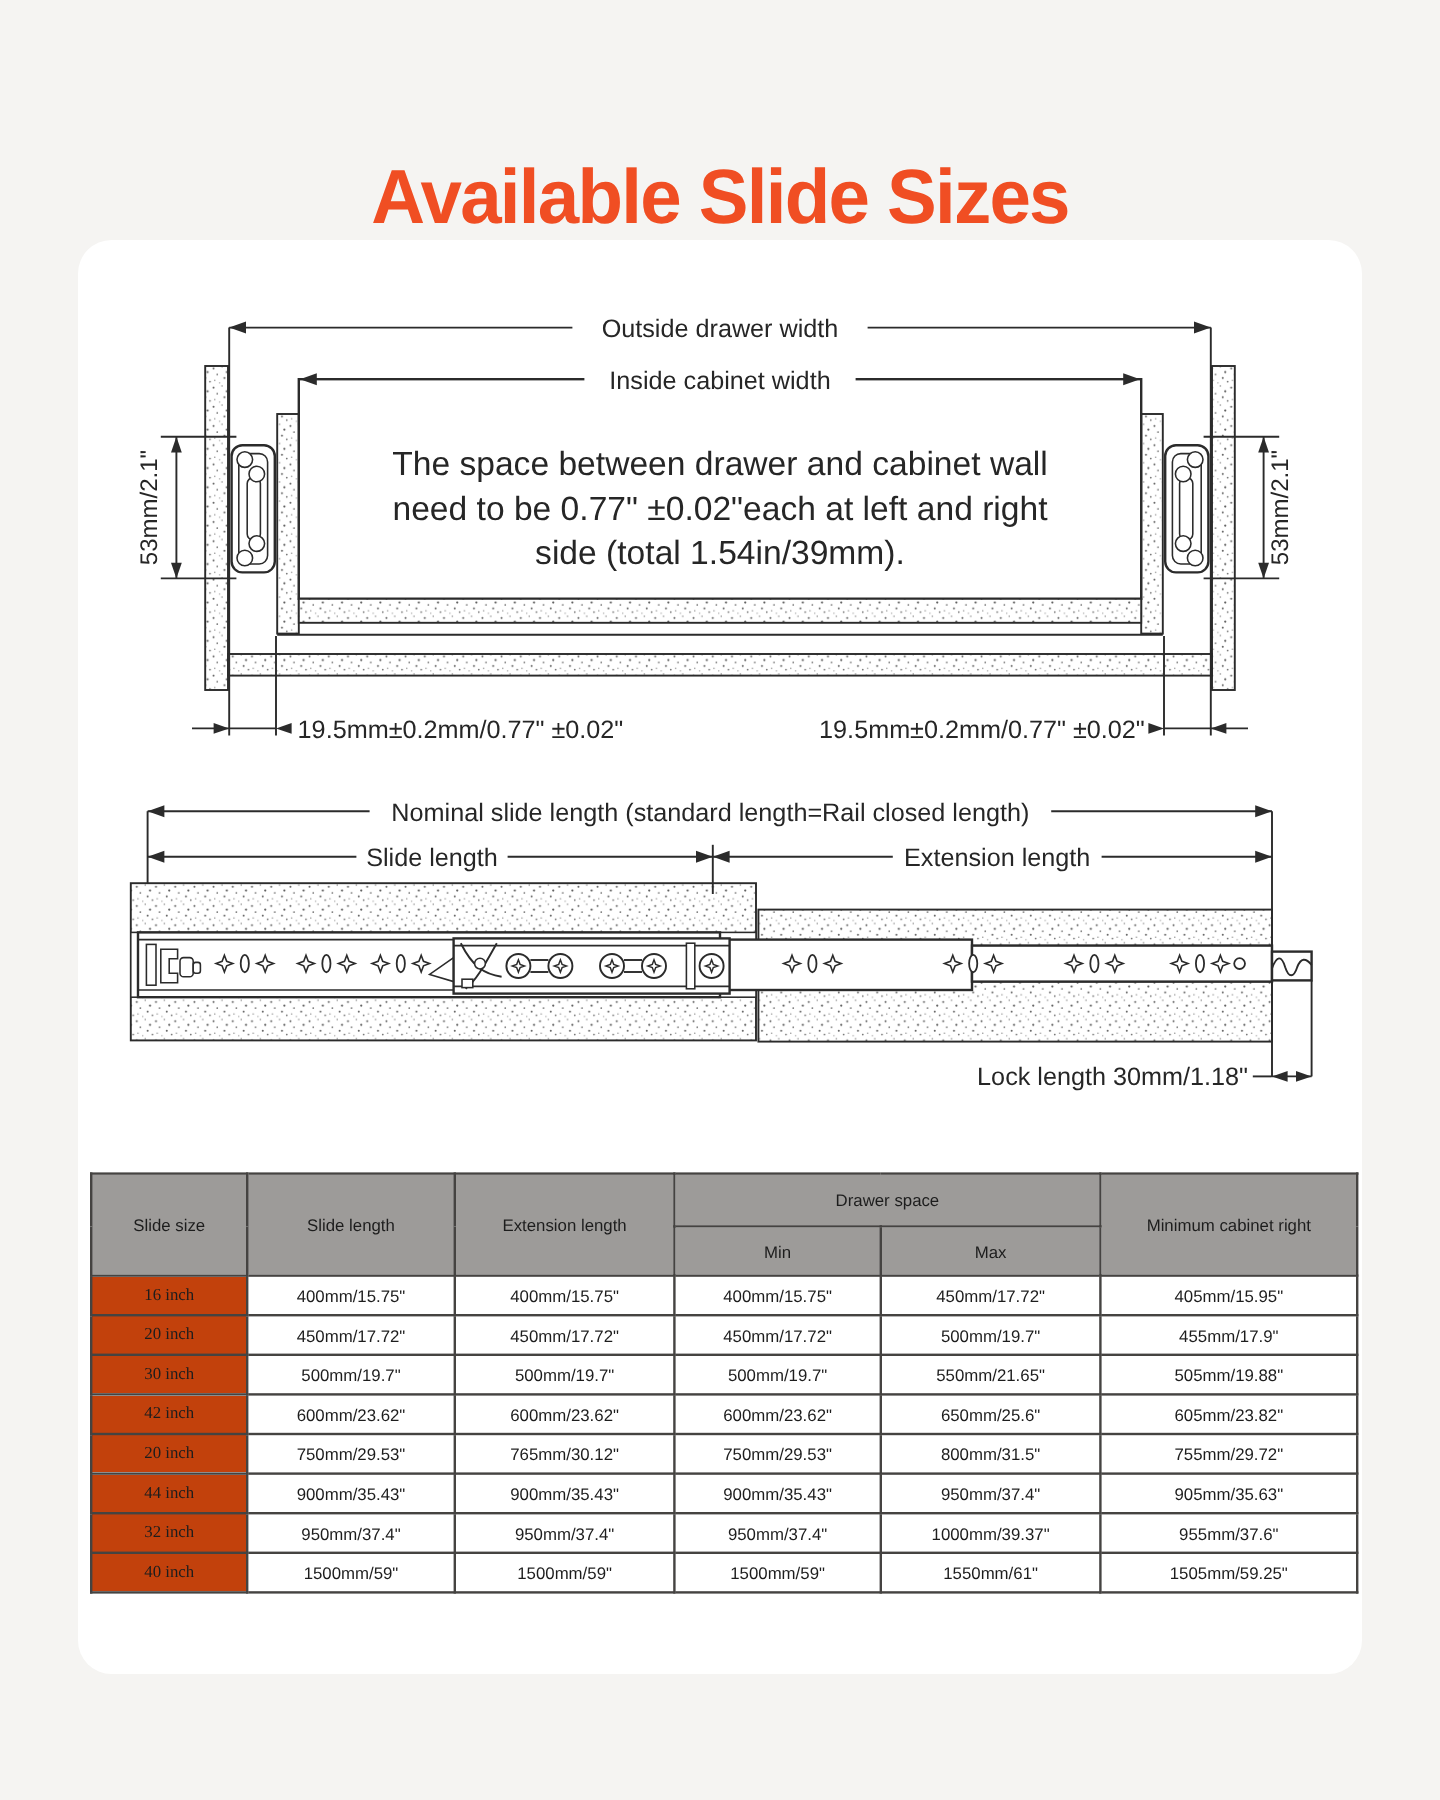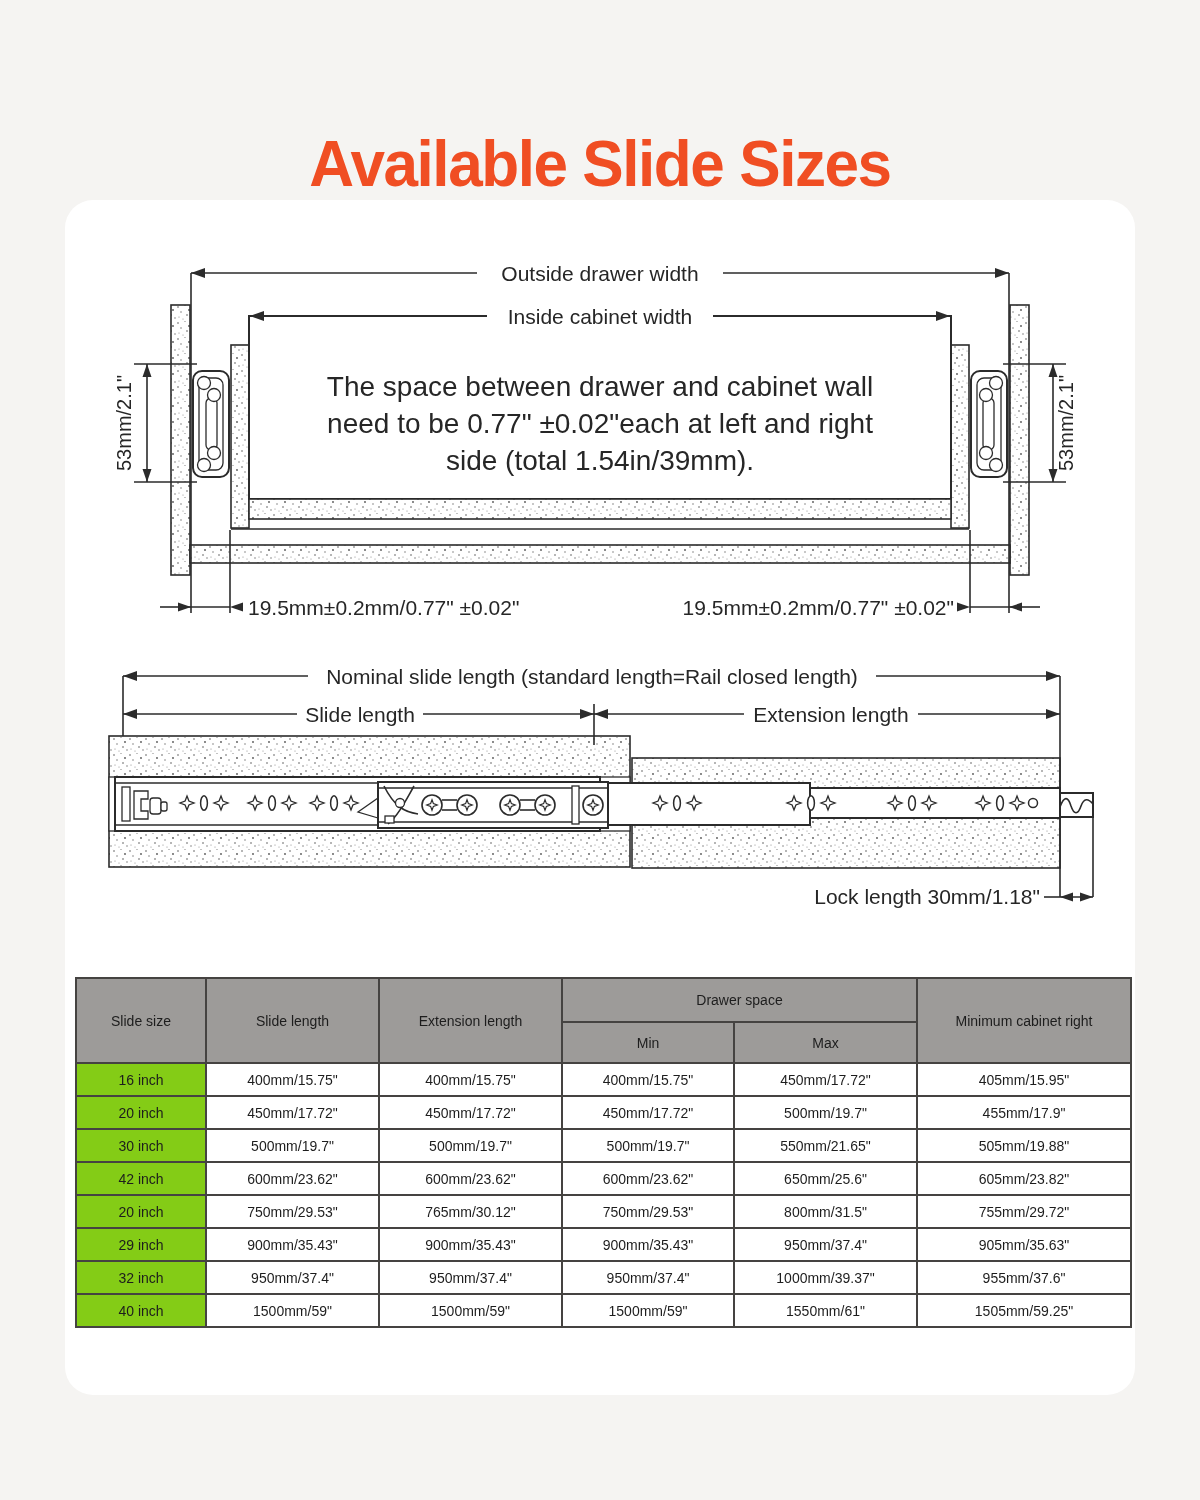--- a/index.html
+++ b/index.html
@@ -35,21 +35,21 @@
     font-size:14px;color:#1d1d1d;
   }
   .spec-table th,.spec-table td{
     border:2px solid #454341;text-align:center;vertical-align:middle;
     padding:0;overflow:hidden;white-space:nowrap;
   }
   .spec-table thead th{background:#9d9b99;font-weight:normal;}
   .spec-table .h1{height:44px;}
   .spec-table .h2{height:41px;}
   .spec-table td{height:31px;background:#ffffff;}
-  .spec-table td.first{background:#84cc16;}
+  .spec-table td.first{background:#c2410c;font-family:Liberation Serif, serif;}
 </style>
 </head>
 <body>
 
 <h1 class="page-title" style="color:#F04E23;">Available Slide Sizes</h1>
 
 <div class="card"></div>
 
 <svg style="position:absolute;left:100px;top:250px;" width="1000" height="400" viewBox="100 250 1000 400">
   <defs>
@@ -348,21 +348,21 @@
     </tr>
     <tr>
       <td class="first">20 inch</td>
       <td>750mm/29.53"</td>
       <td>765mm/30.12"</td>
       <td>750mm/29.53"</td>
       <td>800mm/31.5"</td>
       <td>755mm/29.72"</td>
     </tr>
     <tr>
-      <td class="first">29 inch</td>
+      <td class="first">44 inch</td>
       <td>900mm/35.43"</td>
       <td>900mm/35.43"</td>
       <td>900mm/35.43"</td>
       <td>950mm/37.4"</td>
       <td>905mm/35.63"</td>
     </tr>
     <tr>
       <td class="first">32 inch</td>
       <td>950mm/37.4"</td>
       <td>950mm/37.4"</td>

